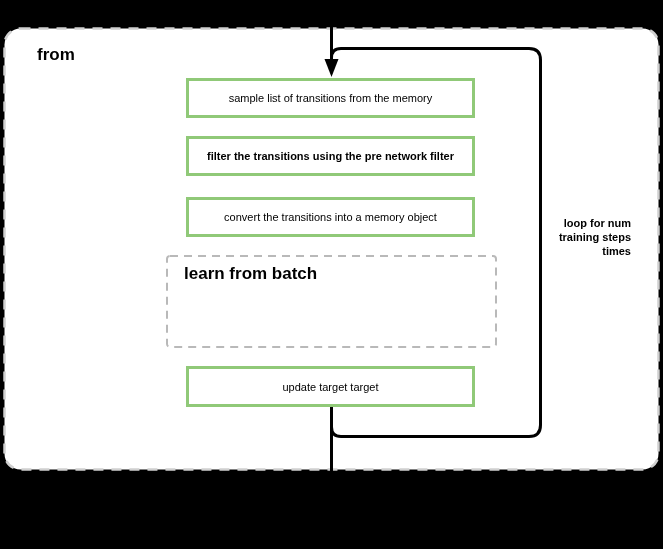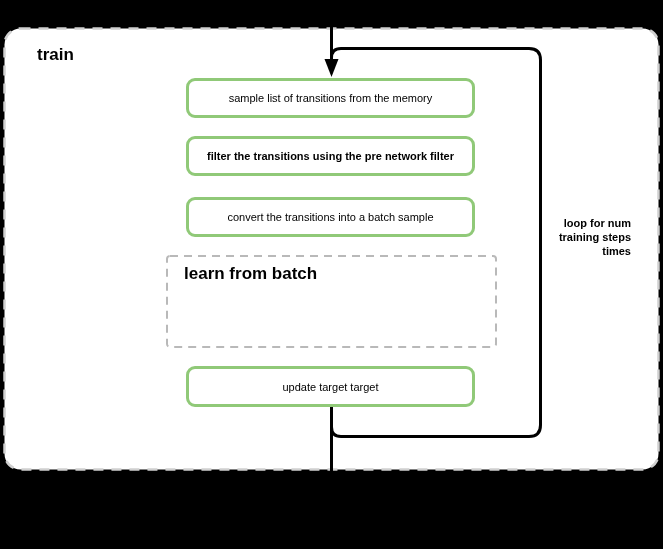--- a/index.html
+++ b/index.html
@@ -34,21 +34,21 @@
     font-weight: bold;
   }
   .step-box {
     position: absolute;
     left: 186px;
     width: 289px;
     height: 40px;
     box-sizing: border-box;
     background: #ffffff;
     border: 3px solid #90c978;
-    border-radius: 9px;
+    border-radius: 0;
     display: flex;
     align-items: center;
     justify-content: center;
     font-size: 11px;
     color: #000000;
     text-align: center;
     padding: 0 6px;
   }
   .step-1 { top: 78px; }
   .step-2 { top: 136px; font-weight: bold; }
@@ -84,27 +84,27 @@
     <path d="M 331.5 58 Q 331.5 48.5 341 48.5 L 529 48.5 Q 540.5 48.5 540.5 60 L 540.5 425 Q 540.5 436.5 529 436.5 L 341 436.5 Q 331.5 436.5 331.5 427" fill="none" stroke="#000000" stroke-width="3" stroke-linecap="round"></path>
 
     <line x1="331.5" y1="0" x2="331.5" y2="62" stroke="#000000" stroke-width="3"></line>
     <polygon points="324.5,59 338.5,59 331.5,77" fill="#000000"></polygon>
 
     <line x1="331.5" y1="405" x2="331.5" y2="471" stroke="#000000" stroke-width="3"></line>
 
     <rect x="167" y="256" width="329" height="91" rx="3" ry="3" fill="#ffffff" stroke="#b9b9b9" stroke-width="2" stroke-dasharray="8 6"></rect>
   </svg>
 
-  <div class="label container-title">train</div>
+  <div class="label container-title">from</div>
 
   <div class="step-box step-1">sample list of transitions from the memory</div>
 
   <div class="step-box step-2">filter the transitions using the pre network filter</div>
 
-  <div class="step-box step-3">convert the transitions into a batch sample</div>
+  <div class="step-box step-3">convert the transitions into a memory object</div>
 
   <div class="label learn-label">learn from batch</div>
 
   <div class="step-box step-update">update target target</div>
 
   <div class="label loop-label">loop for num training steps times</div>
 
 </div>
 
 </body></html>

